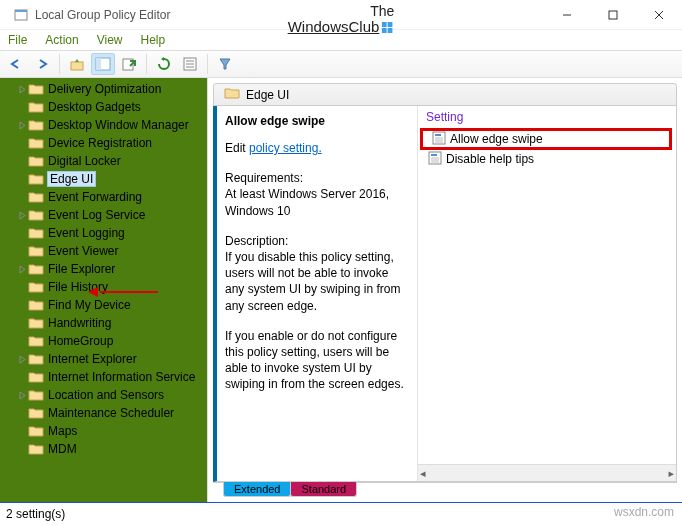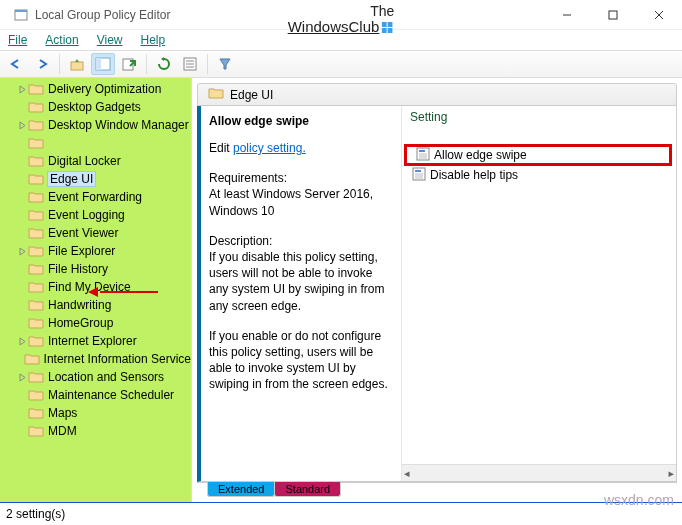--- a/index.html
+++ b/index.html
@@ -4,34 +4,34 @@
 <style>
   * { margin: 0; padding: 0; box-sizing: border-box; font-family: "Segoe UI", Tahoma, sans-serif; }
   body { width: 682px; height: 525px; background: #fff; overflow: hidden; position: relative; }
 
   .titlebar { height: 30px; display: flex; align-items: center; padding-left: 13px; font-size: 12px; color: #555; border-bottom: 1px solid #eee; }
   .titlebar .icon { width: 16px; height: 16px; margin-right: 6px; display: inline-flex; align-items: center; justify-content: center; }
   .titlebar .wincontrols { margin-left: auto; display: flex; }
   .titlebar .wincontrols .wc { width: 46px; height: 30px; display: flex; align-items: center; justify-content: center; color: #333; font-size: 11px; }
 
   .menubar { height: 20px; display: flex; align-items: center; font-size: 12px; padding-left: 8px; gap: 18px; }
-  .menubar span { color: #0f766e; text-decoration: underline; }
+  .menubar span { color: #4d7c0f; }
 
   .brand { position: absolute; top: 4px; left: 50%; transform: translateX(-50%); font-size: 14px; text-align: right; font-weight: 400; color: #222; line-height: 1.05; }
   .brand .logo { display: inline-block; width: 11px; height: 11px; margin: 0 2px; vertical-align: -1px; }
   .brand .w { font-weight: 400; font-size: 15px; text-decoration: underline; }
 
   .toolbar { height: 28px; border-top: 1px solid #ddd; border-bottom: 1px solid #ddd; background: linear-gradient(#fdfdfd,#f3f3f3); display: flex; align-items: center; padding: 0 4px; gap: 2px; }
   .toolbar .btn { width: 24px; height: 22px; display: flex; align-items: center; justify-content: center; border: 1px solid transparent; border-radius: 2px; }
   .toolbar .btn.active { background: #cde6f7; border-color: #b0d4ef; }
   .toolbar .sep { width: 1px; height: 20px; background: #ddd; margin: 0 3px; }
 
   .content { height: 424px; display: flex; }
 
-  .tree { width: 192px; border-right: 1px solid #ddd; overflow-y: hidden; background: #bef264; padding-top: 2px; position: relative; }
+  .tree { width: 208px; border-right: 1px solid #ddd; overflow-y: hidden; background: #4d7c0f; padding-top: 2px; position: relative; }
   .tree ul { list-style: none; }
   .tree li { display: flex; align-items: center; font-size: 12px; height: 18px; padding-left: 16px; white-space: nowrap; position: relative; }
   .tree li .tw { width: 12px; display: inline-flex; justify-content: center; color: #666; font-size: 10px; margin-right: 0; }
   .tree li .folder { width: 16px; height: 14px; margin-right: 4px; display: inline-flex; }
   .tree li.selected { }
   .tree li.selected .label { background: #cde6f7; outline: 1px solid #99c9eb; padding: 0 2px; }
   .arrow-ind { position: absolute; top: 203px; left: 100px; color: #d00; font-size: 18px; }
   .arrow-ind::before { content: ""; display: inline-block; width: 58px; height: 2px; background: #d00; vertical-align: 4px; margin-right: -4px; }
   .arrow-ind .head { display: inline-block; width: 0; height: 0; border-top: 5px solid transparent; border-bottom: 5px solid transparent; border-right: 10px solid #d00; vertical-align: 0; margin-left: -66px; }
 
@@ -40,32 +40,32 @@
   .crumb { height: 23px; background: linear-gradient(#f6f6f6,#ececec); border-bottom: 1px solid #ddd; display: flex; align-items: center; padding-left: 10px; font-size: 12px; margin: 5px 5px 0 5px; border: 1px solid #ccc; border-top-left-radius: 3px; border-top-right-radius: 3px; }
   .crumb .folder { margin-right: 6px; }
 
   .detail { flex: 1; display: flex; margin: 0 5px; border-left: 4px solid #0369a1; border-right: 1px solid #ccc; border-bottom: 1px solid #ccc; overflow: hidden; }
   .desc-col { width: 200px; padding: 8px 8px; font-size: 12px; }
   .desc-col h4 { font-weight: bold; font-size: 12px; margin-bottom: 12px; }
   .desc-col a { color: #0066cc; text-decoration: underline; }
   .desc-col p { margin-bottom: 14px; line-height: 1.35; }
 
   .settings-col { flex: 1; border-left: 1px solid #e5e5e5; font-size: 12px; display: flex; flex-direction: column; }
-  .settings-col .hdr { padding: 4px 8px 20px 8px; font-size: 12px; color: #14532d; }
+  .settings-col .hdr { padding: 4px 8px 4px 8px; font-size: 12px; color: #6d28d9; }
   .settings-col .row { display: flex; align-items: center; height: 18px; padding-left: 10px; gap: 4px; }
   .settings-col .row.hl { outline: 3px solid #d00; outline-offset: -1px; margin: 2px 6px 2px 4px; }
   .settings-col .scroll-h { margin-top: auto; height: 17px; background: #f0f0f0; border-top: 1px solid #ddd; display: flex; align-items: center; justify-content: space-between; padding: 0 2px; color: #666; font-size: 11px; }
 
   .tabs { height: 20px; display: flex; align-items: flex-start; margin: 0 5px; font-size: 11px; }
   .tabs .tab { padding: 1px 10px; border: 1px solid #ccc; border-top: none; background: #be185d; border-bottom-left-radius: 3px; border-bottom-right-radius: 3px; margin-right: -1px; }
   .tabs .tab.active { background: #0ea5e9; }
 
   .status { height: 22px; border-top: 1px solid #1d4ed8; font-size: 12px; padding-left: 6px; display: flex; align-items: center; }
 
-  .watermark { position: absolute; bottom: 17px; right: 8px; font-size: 14px; color: #aaa; }
+  .watermark { position: absolute; bottom: 6px; right: 8px; font-size: 12px; color: #aaa; }
 
   
   .ficon { width: 16px; height: 14px; }
 </style>
 </head>
 <body>
 
 <div class="titlebar">
   <span class="icon">
     <svg width="16" height="16" viewBox="0 0 16 16">
@@ -204,20 +204,21 @@
           </span>
           <span class="label">Desktop Window Manager</span>
         </li>
         <li>
           <span class="tw"></span>
           <span class="folder">
             <svg class="ficon" viewBox="0 0 16 14">
               <path d="M1 3 L6 3 L7 4 L15 4 L15 12 L1 12 Z" fill="#f8dd9b" stroke="#c8a558"></path>
             </svg>
           </span>
+          <span class="label">Device Registration</span>
         </li>
         <li>
           <span class="tw"></span>
           <span class="folder">
             <svg class="ficon" viewBox="0 0 16 14">
               <path d="M1 3 L6 3 L7 4 L15 4 L15 12 L1 12 Z" fill="#f8dd9b" stroke="#c8a558"></path>
             </svg>
           </span>
           <span class="label">Digital Locker</span>
         </li>
@@ -231,20 +232,33 @@
           <span class="label">Edge UI</span>
         </li>
         <li>
           <span class="tw"></span>
           <span class="folder">
             <svg class="ficon" viewBox="0 0 16 14">
               <path d="M1 3 L6 3 L7 4 L15 4 L15 12 L1 12 Z" fill="#f8dd9b" stroke="#c8a558"></path>
             </svg>
           </span>
           <span class="label">Event Forwarding</span>
+        </li>
+        <li>
+          <span class="tw">
+            <svg width="9" height="9">
+              <path d="M2 1 L7 4.5 L2 8 Z" fill="none" stroke="#888"></path>
+            </svg>
+          </span>
+          <span class="folder">
+            <svg class="ficon" viewBox="0 0 16 14">
+              <path d="M1 3 L6 3 L7 4 L15 4 L15 12 L1 12 Z" fill="#f8dd9b" stroke="#c8a558"></path>
+            </svg>
+          </span>
+          <span class="label">Event Log Service</span>
         </li>
         <li>
           <span class="tw"></span>
           <span class="folder">
             <svg class="ficon" viewBox="0 0 16 14">
               <path d="M1 3 L6 3 L7 4 L15 4 L15 12 L1 12 Z" fill="#f8dd9b" stroke="#c8a558"></path>
             </svg>
           </span>
           <span class="label">Event Logging</span>
         </li>

